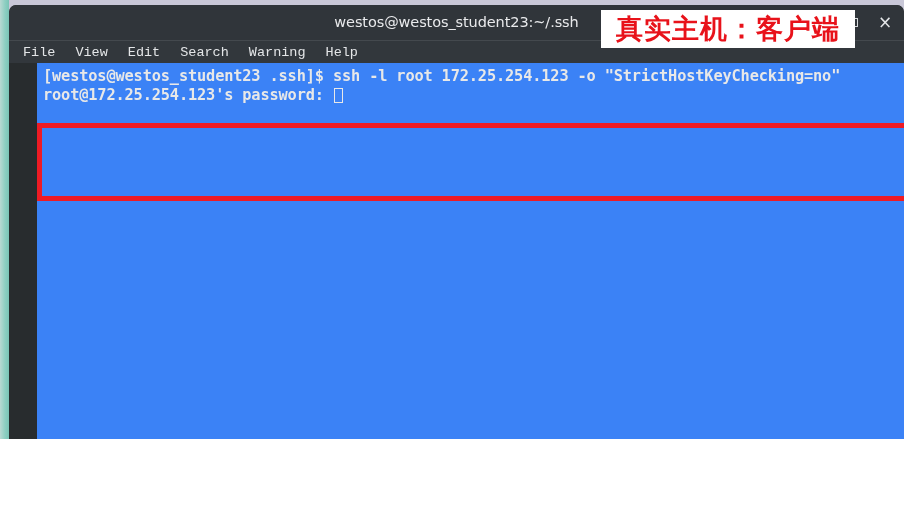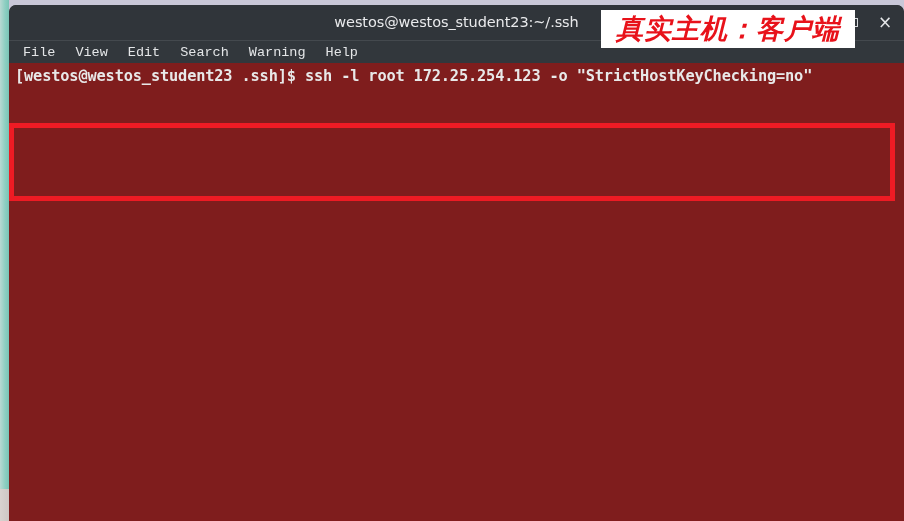--- a/index.html
+++ b/index.html
@@ -11,21 +11,21 @@
     height: 521px;
     overflow: hidden;
     background: #ffffff;
     font-family: "Liberation Sans", sans-serif;
   }
 
   
   #desktop {
     position: relative;
     width: 904px;
-    height: 521px;
+    height: 439px;
     background: #c9c8d8;
     overflow: hidden;
   }
   #desktop-left-strip {
     position: absolute;
     left: 0;
     top: 0;
     width: 9px;
     height: 489px;
     background: linear-gradient(to right, #b9d9d3 0%, #8ecfc2 55%, #79c4b6 100%);
@@ -121,23 +121,24 @@
     font-family: Liberation Mono, monospace;
     margin-right: 20px;
     line-height: 23px;
     white-space: nowrap;
   }
 
   
   #terminal-body {
     position: relative;
     height: 458px;
-    background: #7f1d1d;
+    background: #3b82f6;
     padding: 4px 0 16px 6px;
     box-sizing: border-box;
+    margin-left: 28px;
   }
   .term-line {
     color: #e8e8e8;
     font-family: "DejaVu Sans Mono", monospace;
     font-size: 15.3px;
     font-weight: bold;
     line-height: 19.4px;
     white-space: pre;
     letter-spacing: -0.15px;
   }
@@ -173,21 +174,20 @@
     background: #ffffff;
     color: #e8121a;
     font-family: "DejaVu Serif", serif;
     font-weight: bold;
     font-size: 27px;
     line-height: 38px;
     text-align: center;
     white-space: nowrap;
     letter-spacing: 1px;
     overflow: hidden;
-    font-style: italic;
   }
 </style>
 </head>
 <body>
 
 <div id="desktop">
 
   <div id="desktop-left-strip"></div>
   <div id="desktop-bottom-left"></div>
 
@@ -210,20 +210,21 @@
       <span class="menu-item">File</span>
       <span class="menu-item">View</span>
       <span class="menu-item">Edit</span>
       <span class="menu-item">Search</span>
       <span class="menu-item">Warning</span>
       <span class="menu-item">Help</span>
     </div>
 
     <div id="terminal-body">
       <div class="term-line">[westos@westos_student23 .ssh]$ ssh -l root 172.25.254.123 -o "StrictHostKeyChecking=no"</div>
+      <div class="term-line"><span>root@172.25.254.123's password: </span><span class="cursor-block"></span></div>
 
       <div id="red-highlight"></div>
     </div>
 
   </div>
 
   <div id="annotation-label">真实主机：客户端</div>
 
 </div>
 

